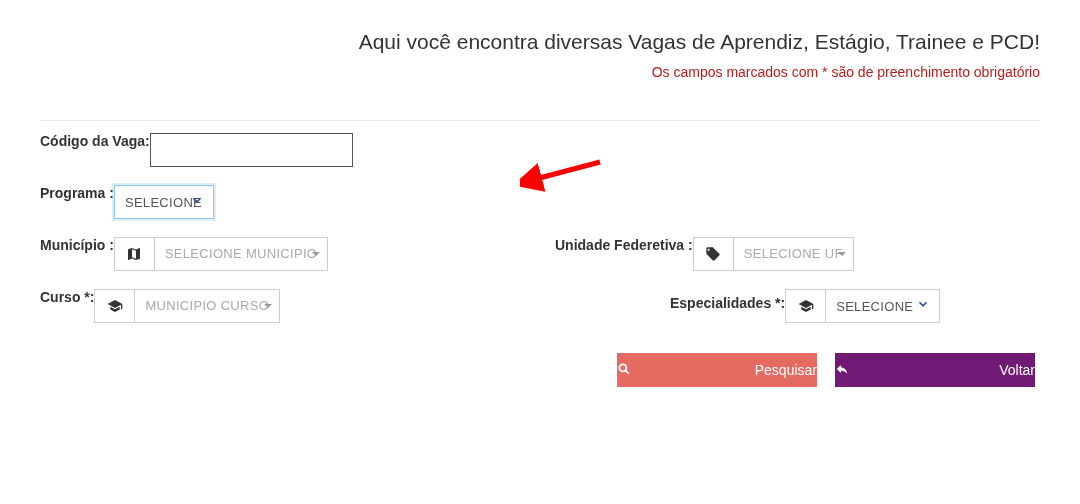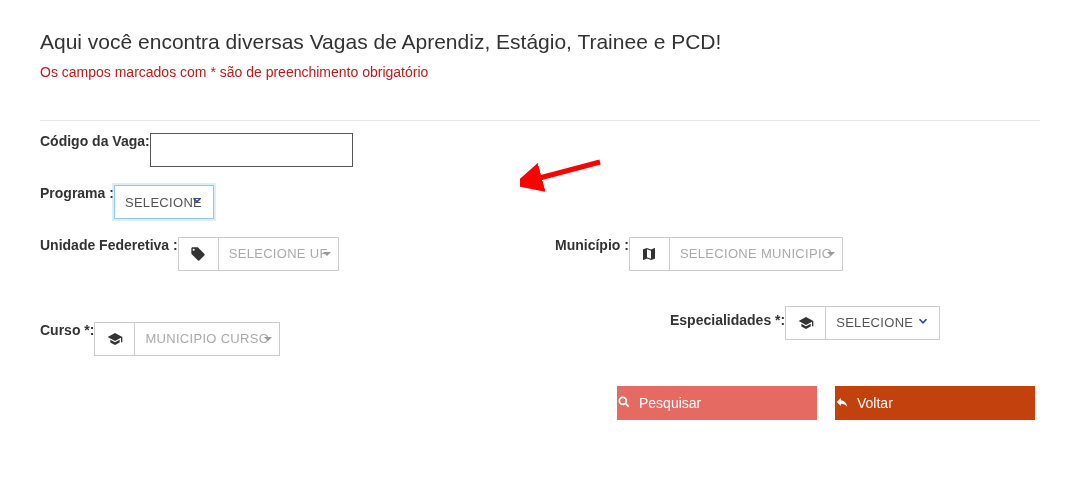--- a/index.html
+++ b/index.html
@@ -11,21 +11,21 @@
       font-family: -apple-system, BlinkMacSystemFont, "Segoe UI", Arial, sans-serif;
       background: #fff;
       width: 1080px;
       height: 504px;
       position: relative;
     }
     .container {
       padding: 30px 40px 20px 40px;
     }
     .header {
-      text-align: left;
+      text-align: right;
       margin-bottom: 40px;
     }
     .title {
       color: #333;
       font-size: 21px;
       font-weight: 500;
       margin-bottom: 10px;
     }
     .subtitle {
       color: #b91c1c;
@@ -148,50 +148,49 @@
       border-right: 4px solid transparent;
       border-top: 4px solid #999;
       pointer-events: none;
     }
     .special-row {
       display: flex;
       margin-bottom: 30px;
     }
     .special-left {
       width: 590px;
-      margin-top: 33px;
     }
     .special-right {
       flex: 1;
       align-items: center;
     }
     .actions {
       display: flex;
       justify-content: flex-end;
       gap: 18px;
       padding-right: 5px;
     }
     .btn {
       width: 200px;
       height: 34px;
       border: none;
       color: #fff;
       font-size: 14px;
       display: flex;
       align-items: center;
-      justify-content: flex-start;
+      justify-content: space-between;
       gap: 8px;
       cursor: pointer;
       font-weight: 400;
     }
     .btn-red {
       background: #e46a62;
     }
     .btn-orange {
-      background: #c2410c;
+      background: #701a75;
     }
     .arrow-annotation {
       position: absolute;
       left: 520px;
       top: 154px;
       pointer-events: none;
     }
     svg.icon16 {
       width: 16px;
       height: 16px;
@@ -230,46 +229,46 @@
           <svg class="icon14" viewBox="0 0 24 24" fill="none" stroke="#2b4aa3" stroke-width="3">
               <polyline points="6 9 12 15 18 9"></polyline>
             </svg>
         </span>
       </div>
     </div>
   </div>
 
   <div class="form-row">
     <div class="form-group half">
+      <div class="label">Município :</div>
+      <div class="combo">
+        <div class="combo-icon">
+          <svg class="icon16" viewBox="0 0 24 24" fill="currentColor">
+              <path d="M20.5 3l-.16.03L15 5.1 9 3 3.36 4.9c-.21.07-.36.25-.36.48V20.5c0 .28.22.5.5.5l.16-.03L9 18.9l6 2.1 5.64-1.9c.21-.07.36-.25.36-.48V3.5c0-.28-.22-.5-.5-.5zM15 19l-6-2.11V5l6 2.11V19z"></path>
+            </svg>
+        </div>
+        <div class="combo-body">
+          <div class="combo-select">
+            <span style="line-height:32px;">SELECIONE MUNICIPIO</span>
+          </div>
+          <span class="tri-down"></span>
+        </div>
+      </div>
+    </div>
+    <div class="form-group half">
       <div class="label">Unidade Federetiva :</div>
       <div class="combo">
         <div class="combo-icon">
           <svg class="icon16" viewBox="0 0 24 24" fill="currentColor">
               <path d="M21.41 11.58l-9-9C12.05 2.22 11.55 2 11 2H4c-1.1 0-2 .9-2 2v7c0 .55.22 1.05.59 1.42l9 9c.36.36.86.58 1.41.58.55 0 1.05-.22 1.41-.59l7-7c.37-.36.59-.86.59-1.41 0-.55-.23-1.06-.59-1.42zM5.5 7C4.67 7 4 6.33 4 5.5S4.67 4 5.5 4 7 4.67 7 5.5 6.33 7 5.5 7z"></path>
             </svg>
         </div>
         <div class="combo-body">
           <div class="combo-select">
             <span style="line-height:32px;">SELECIONE UF</span>
-          </div>
-          <span class="tri-down"></span>
-        </div>
-      </div>
-    </div>
-    <div class="form-group half">
-      <div class="label">Município :</div>
-      <div class="combo">
-        <div class="combo-icon">
-          <svg class="icon16" viewBox="0 0 24 24" fill="currentColor">
-              <path d="M20.5 3l-.16.03L15 5.1 9 3 3.36 4.9c-.21.07-.36.25-.36.48V20.5c0 .28.22.5.5.5l.16-.03L9 18.9l6 2.1 5.64-1.9c.21-.07.36-.25.36-.48V3.5c0-.28-.22-.5-.5-.5zM15 19l-6-2.11V5l6 2.11V19z"></path>
-            </svg>
-        </div>
-        <div class="combo-body">
-          <div class="combo-select">
-            <span style="line-height:32px;">SELECIONE MUNICIPIO</span>
           </div>
           <span class="tri-down"></span>
         </div>
       </div>
     </div>
   </div>
 
   <div class="special-row">
     <div class="form-group special-left">
       <div class="label">Curso *:</div>

